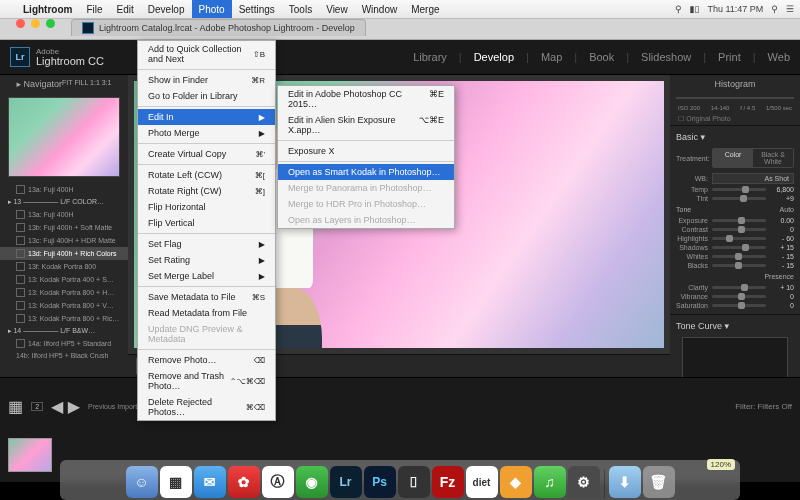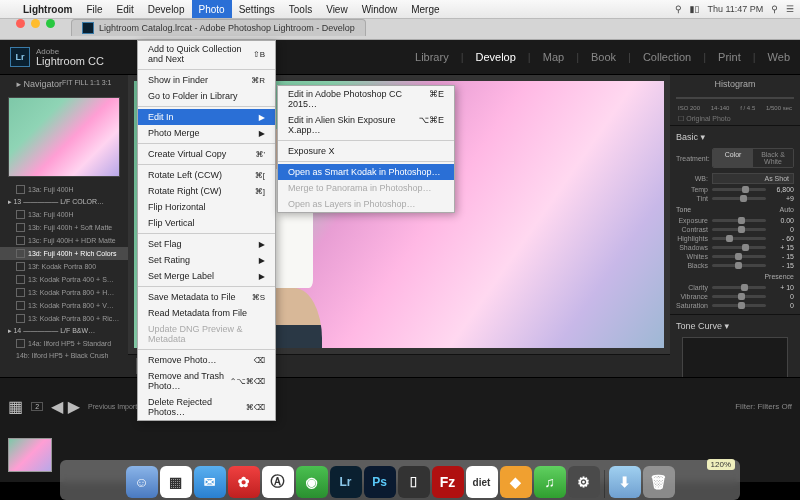--- a/index.html
+++ b/index.html
@@ -123,21 +123,21 @@
     </div>
     <div class="lr-modules">
       <span>Library</span>
         <span class="sep">|</span>
       <span class="active">Develop</span>
         <span class="sep">|</span>
       <span>Map</span>
         <span class="sep">|</span>
       <span>Book</span>
         <span class="sep">|</span>
-      <span>Collection</span>
+      <span>Slideshow</span>
         <span class="sep">|</span>
       <span>Print</span>
         <span class="sep">|</span>
       <span>Web</span>
     </div>
   </div>
 
   <div class="lr-body">
     <div class="panel">
       <div class="panel-head">
@@ -418,20 +418,24 @@
         <span>Exposure X</span>
         <span></span>
       </div>
       <div class="sep"></div>
       <div class="item hl">
         <span>Open as Smart Kodak in Photoshop…</span>
         <span></span>
       </div>
       <div class="item disabled">
         <span>Merge to Panorama in Photoshop…</span>
+        <span></span>
+      </div>
+      <div class="item disabled">
+        <span>Merge to HDR Pro in Photoshop…</span>
         <span></span>
       </div>
       <div class="item disabled">
         <span>Open as Layers in Photoshop…</span>
         <span></span>
       </div>
     </div>
 </div>
 
 <div class="dock">

